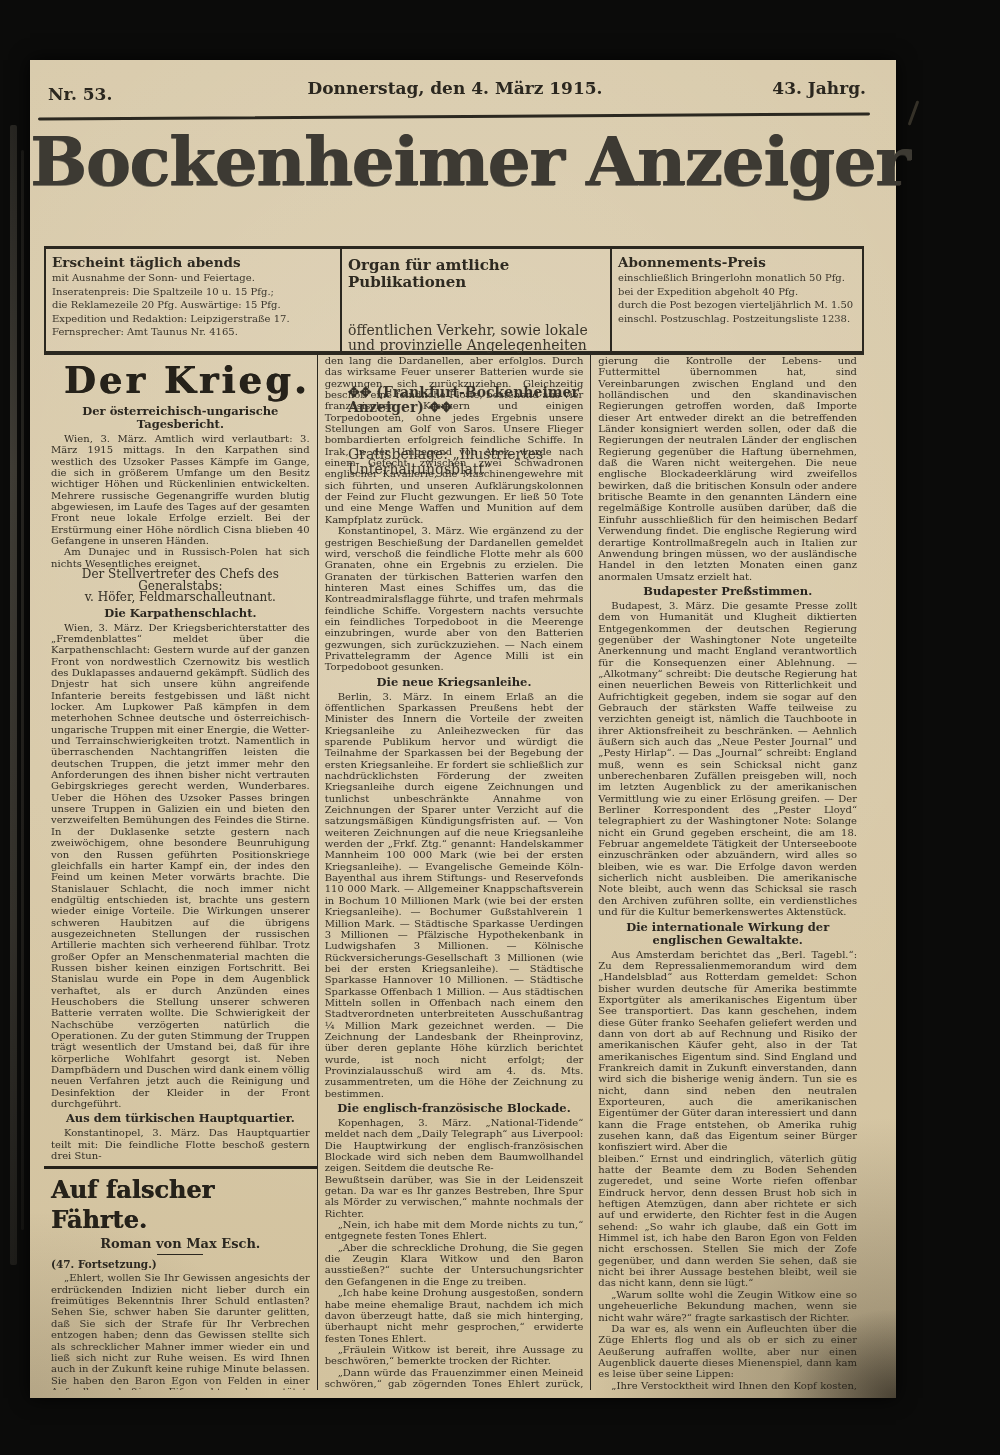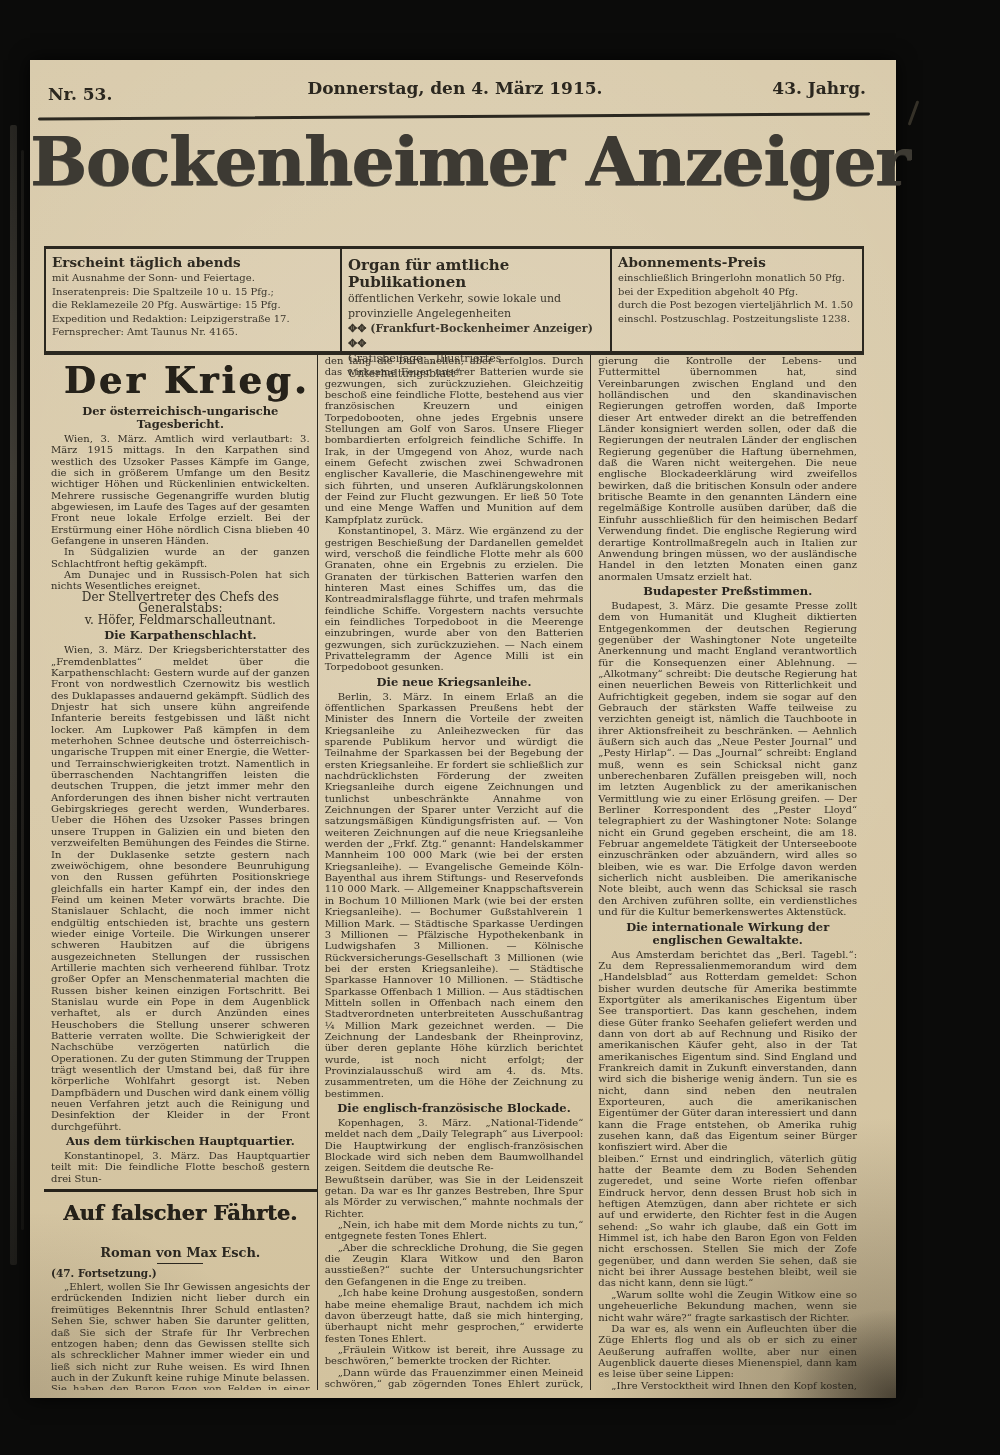--- a/index.html
+++ b/index.html
@@ -49,36 +49,36 @@
     display:flex;border:2px solid #2b2820;border-top-width:3px;border-bottom-width:4px;
     background:rgba(255,255,255,.03);
   }
   .info-cell{padding:5px 6px 4px;text-align:left;font-size:10px;line-height:13.5px;color:#3a352b;}
   .info-cell + .info-cell{border-left:2px solid #2b2820;}
   .info-left{width:282px;}
   .info-center{flex:1;}
   .info-right{width:238px;}
   .info-title{font-weight:bold;font-size:13.5px;line-height:17px;color:#2e2a21;}
   .info-center .info-title{font-size:15px;padding-top:3px;}
-  .info-center .info-line{font-size:11px;line-height:15px;}
+  .info-center .info-line{font-size:14px;line-height:15px;margin-top:32px;}
 
   
   .cols{
     position:absolute;left:14px;right:32px;top:294px;height:1036px;
     display:flex;overflow:hidden;
   }
   .col{flex:1;padding:1px 7px 0;overflow:hidden;}
   .col + .col{border-left:1.5px solid #2b2820;}
 
   .para{font-size:10px;line-height:11.35px;text-align:justify;text-indent:13px;margin:0;color:#332e25;}
   .para.flush{text-indent:0;}
   .subhead{font-size:11.5px;font-weight:bold;text-align:center;margin:3px 6px 2px;line-height:13px;color:#2b2720;}
   .attribution{font-size:12px;text-align:center;line-height:11.5px;color:#332e25;}
   .headline{font-size:37px;font-weight:bold;text-align:right;letter-spacing:3px;margin:5px 0 5px;line-height:40px;color:#26221a;text-shadow:.6px 0 0 #26221a;}
-  .headline2{font-size:21px;font-weight:bold;text-align:center;margin:6px 0 17px;line-height:30px;color:#26221a;text-shadow:.5px 0 0 #26221a;}
+  .headline2{font-size:24px;font-weight:bold;text-align:left;margin:6px 0 1px;line-height:30px;color:#26221a;text-shadow:.5px 0 0 #26221a;}
   .byline{font-size:13px;font-weight:bold;text-align:center;margin:1px 0 0;color:#2b2720;}
   .continuation{font-size:10.5px;font-weight:bold;text-align:left;margin:3px 0 2px;color:#2b2720;}
   .rule-heavy{border-top:3px solid #26221a;margin:5px -7px 2px;}
   .rule-small{width:46px;border-top:1.3px solid #2b2720;margin:3px auto 2px;}
 </style>
 </head>
 <body>
 
 <div class="edge-strip" style="left:10px;top:125px;width:7px;height:1140px;"></div>
 <div class="edge-strip" style="left:21px;top:150px;width:3px;height:1080px;opacity:.35;"></div>
@@ -117,21 +117,20 @@
       <div class="info-line">durch die Post bezogen vierteljährlich M. 1.50</div>
       <div class="info-line">einschl. Postzuschlag. Postzeitungsliste 1238.</div>
     </div>
   </div>
 
   <div class="cols">
     <div class="col">
         <div class="headline">Der Krieg.</div>
         <div class="subhead">Der österreichisch-ungarische Tagesbericht.</div>
         <div class="para">Wien, 3. März. Amtlich wird verlautbart: 3. März 1915 mittags. In den Karpathen sind westlich des Uzsoker Passes Kämpfe im Gange, die sich in größerem Umfange um den Besitz wichtiger Höhen und Rückenlinien entwickelten. Mehrere russische Gegenangriffe wurden blutig abgewiesen, im Laufe des Tages auf der gesamten Front neue lokale Erfolge erzielt. Bei der Erstürmung einer Höhe nördlich Cisna blieben 40 Gefangene in unseren Händen.</div>
-        <div class="para">In Südgalizien wurde an der ganzen Schlachtfront heftig gekämpft.</div>
         <div class="para">Am Dunajec und in Russisch-Polen hat sich nichts Wesentliches ereignet.</div>
         <div class="attribution">Der Stellvertreter des Chefs des Generalstabs:</div>
         <div class="attribution">v. Höfer, Feldmarschalleutnant.</div>
         <div class="subhead">Die Karpathenschlacht.</div>
         <div class="para">Wien, 3. März. Der Kriegsberichterstatter des „Fremdenblattes“ meldet über die Karpathenschlacht: Gestern wurde auf der ganzen Front von nordwestlich Czernowitz bis westlich des Duklapasses andauernd gekämpft. Südlich des Dnjestr hat sich unsere kühn angreifende Infanterie bereits festgebissen und läßt nicht locker. Am Lupkower Paß kämpfen in dem meterhohen Schnee deutsche und österreichisch-ungarische Truppen mit einer Energie, die Wetter- und Terrainschwierigkeiten trotzt. Namentlich in überraschenden Nachtangriffen leisten die deutschen Truppen, die jetzt immer mehr den Anforderungen des ihnen bisher nicht vertrauten Gebirgskrieges gerecht werden, Wunderbares. Ueber die Höhen des Uzsoker Passes bringen unsere Truppen in Galizien ein und bieten den verzweifelten Bemühungen des Feindes die Stirne. In der Duklasenke setzte gestern nach zweiwöchigem, ohne besondere Beunruhigung von den Russen geführten Positionskriege gleichfalls ein harter Kampf ein, der indes den Feind um keinen Meter vorwärts brachte. Die Stanislauer Schlacht, die noch immer nicht endgültig entschieden ist, brachte uns gestern wieder einige Vorteile. Die Wirkungen unserer schweren Haubitzen auf die übrigens ausgezeichneten Stellungen der russischen Artillerie machten sich verheerend fühlbar. Trotz großer Opfer an Menschenmaterial machten die Russen bisher keinen einzigen Fortschritt. Bei Stanislau wurde ein Pope in dem Augenblick verhaftet, als er durch Anzünden eines Heuschobers die Stellung unserer schweren Batterie verraten wollte. Die Schwierigkeit der Nachschübe verzögerten natürlich die Operationen. Zu der guten Stimmung der Truppen trägt wesentlich der Umstand bei, daß für ihre körperliche Wohlfahrt gesorgt ist. Neben Dampfbädern und Duschen wird dank einem völlig neuen Verfahren jetzt auch die Reinigung und Desinfektion der Kleider in der Front durchgeführt.</div>
         <div class="subhead">Aus dem türkischen Hauptquartier.</div>
         <div class="para">Konstantinopel, 3. März. Das Hauptquartier teilt mit: Die feindliche Flotte beschoß gestern drei Stun-</div>
         <div class="rule-heavy"></div>
         <div class="headline2">Auf falscher Fährte.</div>
         <div class="byline">Roman von Max Esch.</div>

